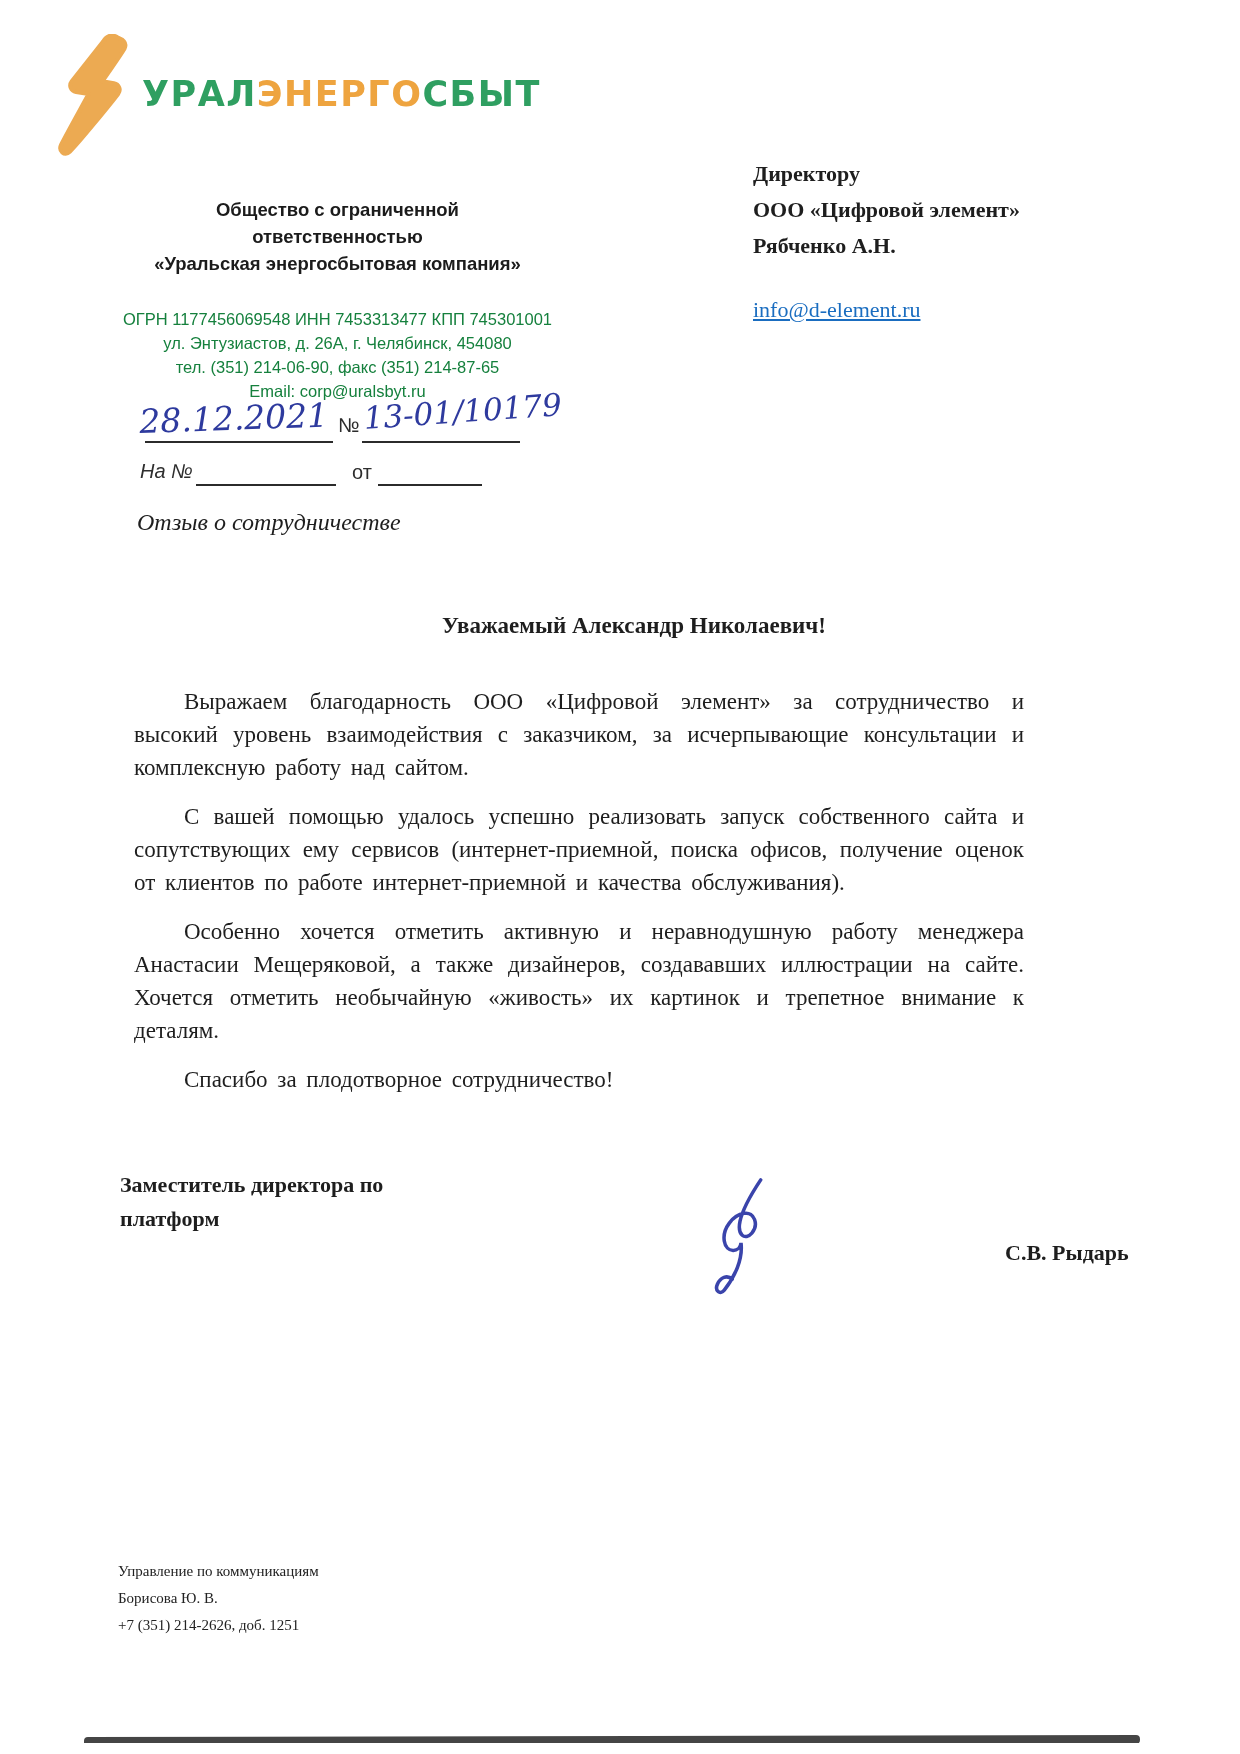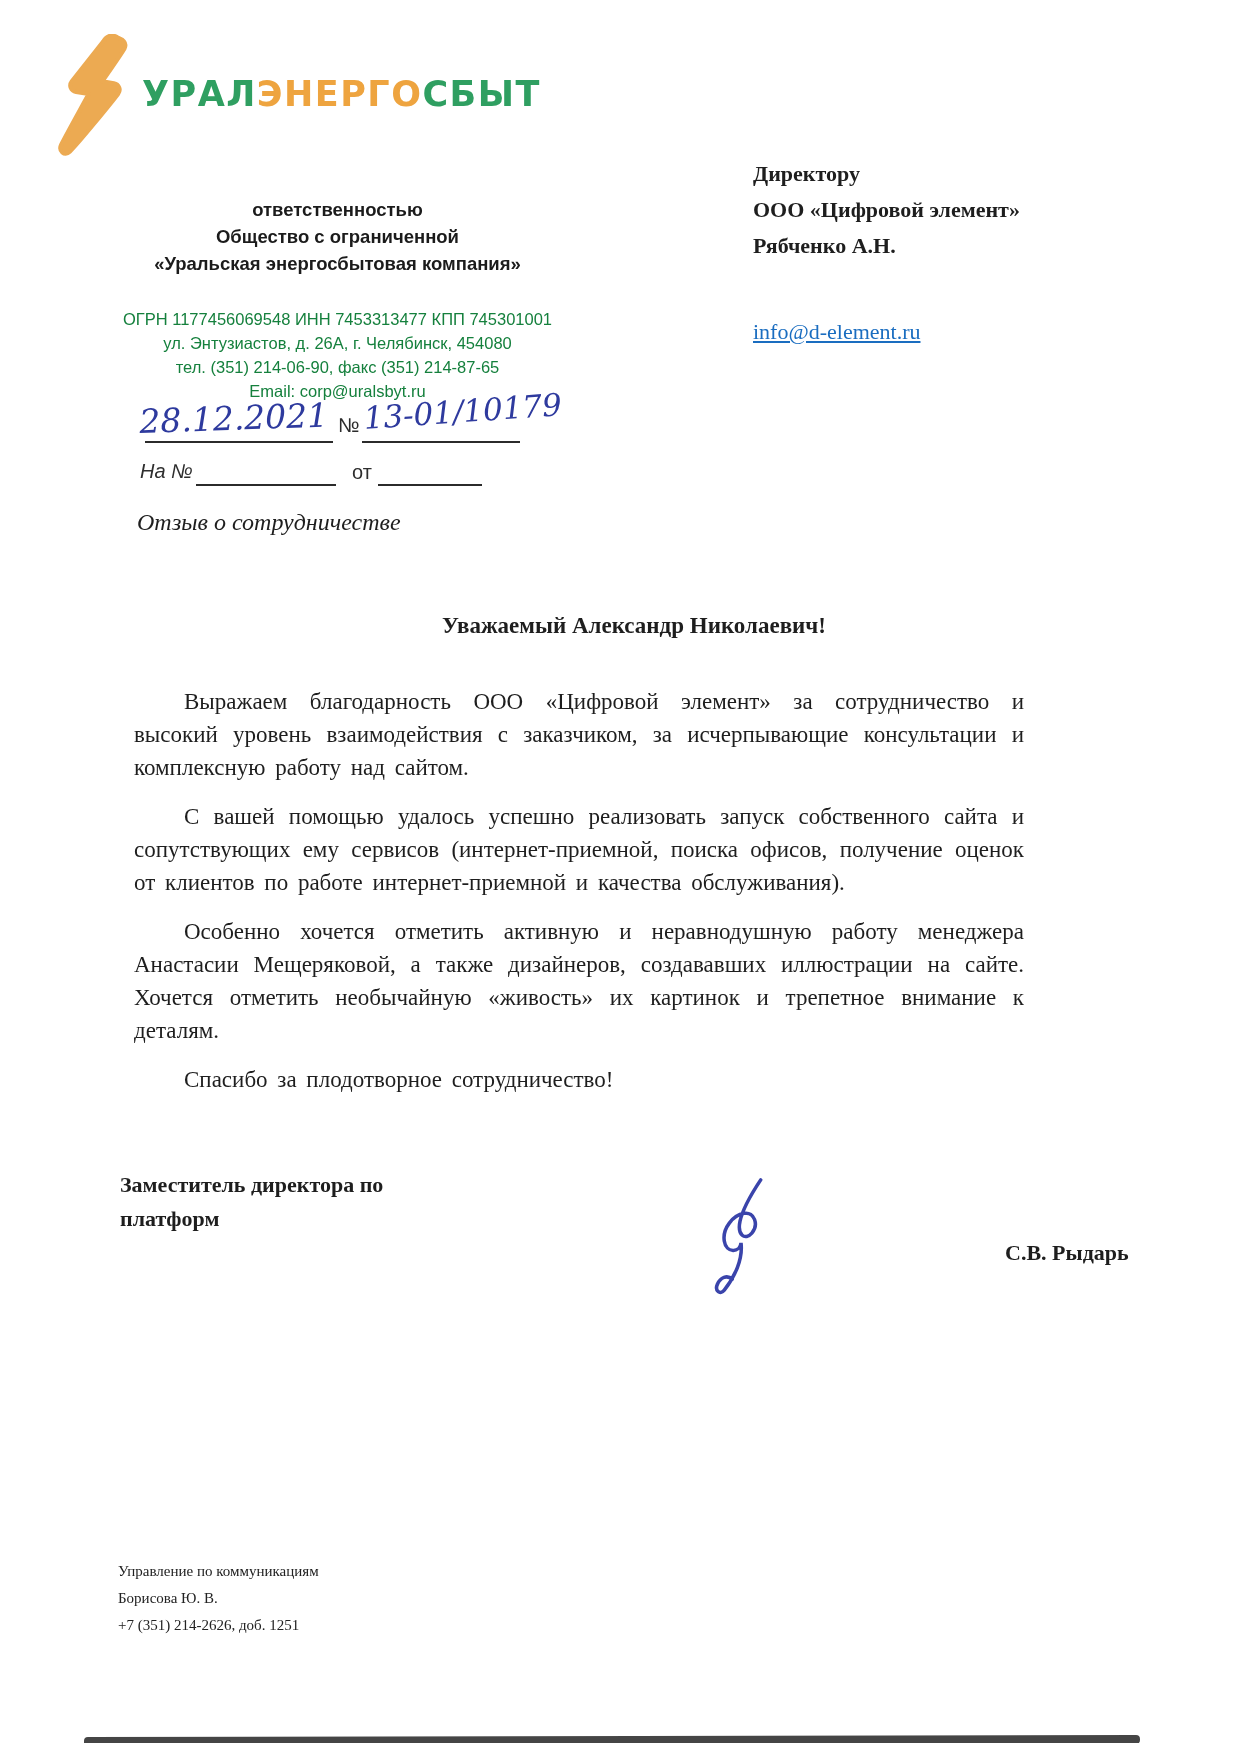--- a/index.html
+++ b/index.html
@@ -30,21 +30,21 @@
             font-size:20px;color:#2b2b2b;}
   .reply-na{position:absolute;left:140px;top:460px;font-family:"Liberation Sans",sans-serif;
             font-size:20px;color:#2e2e2e;font-style:italic;}
   .ul-reply1{left:196px;top:484px;width:140px;}
   .reply-ot{position:absolute;left:352px;top:461px;font-family:"Liberation Sans",sans-serif;
             font-size:20px;color:#2e2e2e;text-align:right;}
   .ul-reply2{left:378px;top:484px;width:104px;}
   
   .recipient{position:absolute;left:753px;top:156px;font-weight:bold;font-size:22px;line-height:36px;}
   .recipient-email{position:absolute;left:753px;top:297px;font-size:22px;
-                   color:#1a6dc0;text-decoration:underline;cursor:pointer;margin-top:22px;}
+                   color:#1a6dc0;text-decoration:underline;cursor:pointer;}
   
   .subject{position:absolute;left:137px;top:509px;font-style:italic;font-size:24px;}
   .salutation{position:absolute;left:118px;top:613px;width:1032px;text-align:center;
               font-weight:bold;font-size:23px;}
   .body-text{position:absolute;left:118px;top:669px;width:922px;
              font-size:23px;line-height:33px;text-align:justify;word-spacing:4px;}
   .body-text p{margin:16px;text-indent:50px;}
   
   .sig-title{position:absolute;left:120px;top:1168px;font-weight:bold;font-size:22px;line-height:34px;}
   .sig-scribble{position:absolute;left:703px;top:1172px;width:78px;height:128px;}
@@ -62,22 +62,22 @@
 
   <svg class="logo-bolt" viewBox="0 0 76 116" xmlns="http://www.w3.org/2000/svg">
     <path d="M58 3 C53 0 48 2 45 7 L15 45 C12 49 14 54 19 55 L31 57 C24 70 10 95 5 105 C2 111 8 117 13 112 C22 103 53 65 59 57 C62 53 60 48 55 47 L44 45 C50 36 61 21 65 14 C68 8 63 5 58 3 Z" fill="#ecaa52" stroke="#ecaa52" stroke-width="4" stroke-linejoin="round"></path>
   </svg>
   <div class="logo-word">
     <span style="color: rgb(47, 159, 97);">УРАЛ</span><span style="color: rgb(238, 164, 63);">ЭНЕРГО</span><span style="color: rgb(47, 159, 97);">СБЫТ</span>
   </div>
 
   <div class="sender">
     <div class="org">
+      <div>Общество с ограниченной</div>
       <div>ответственностью</div>
-      <div>Общество с ограниченной</div>
       <div>«Уральская энергосбытовая компания»</div>
     </div>
     <div class="details">
       <div>ОГРН 1177456069548 ИНН 7453313477 КПП 745301001</div>
       <div>ул. Энтузиастов, д. 26А, г. Челябинск, 454080</div>
       <div>тел. (351) 214-06-90, факс (351) 214-87-65</div>
       <div>Email: corp@uralsbyt.ru</div>
     </div>
   </div>
 

